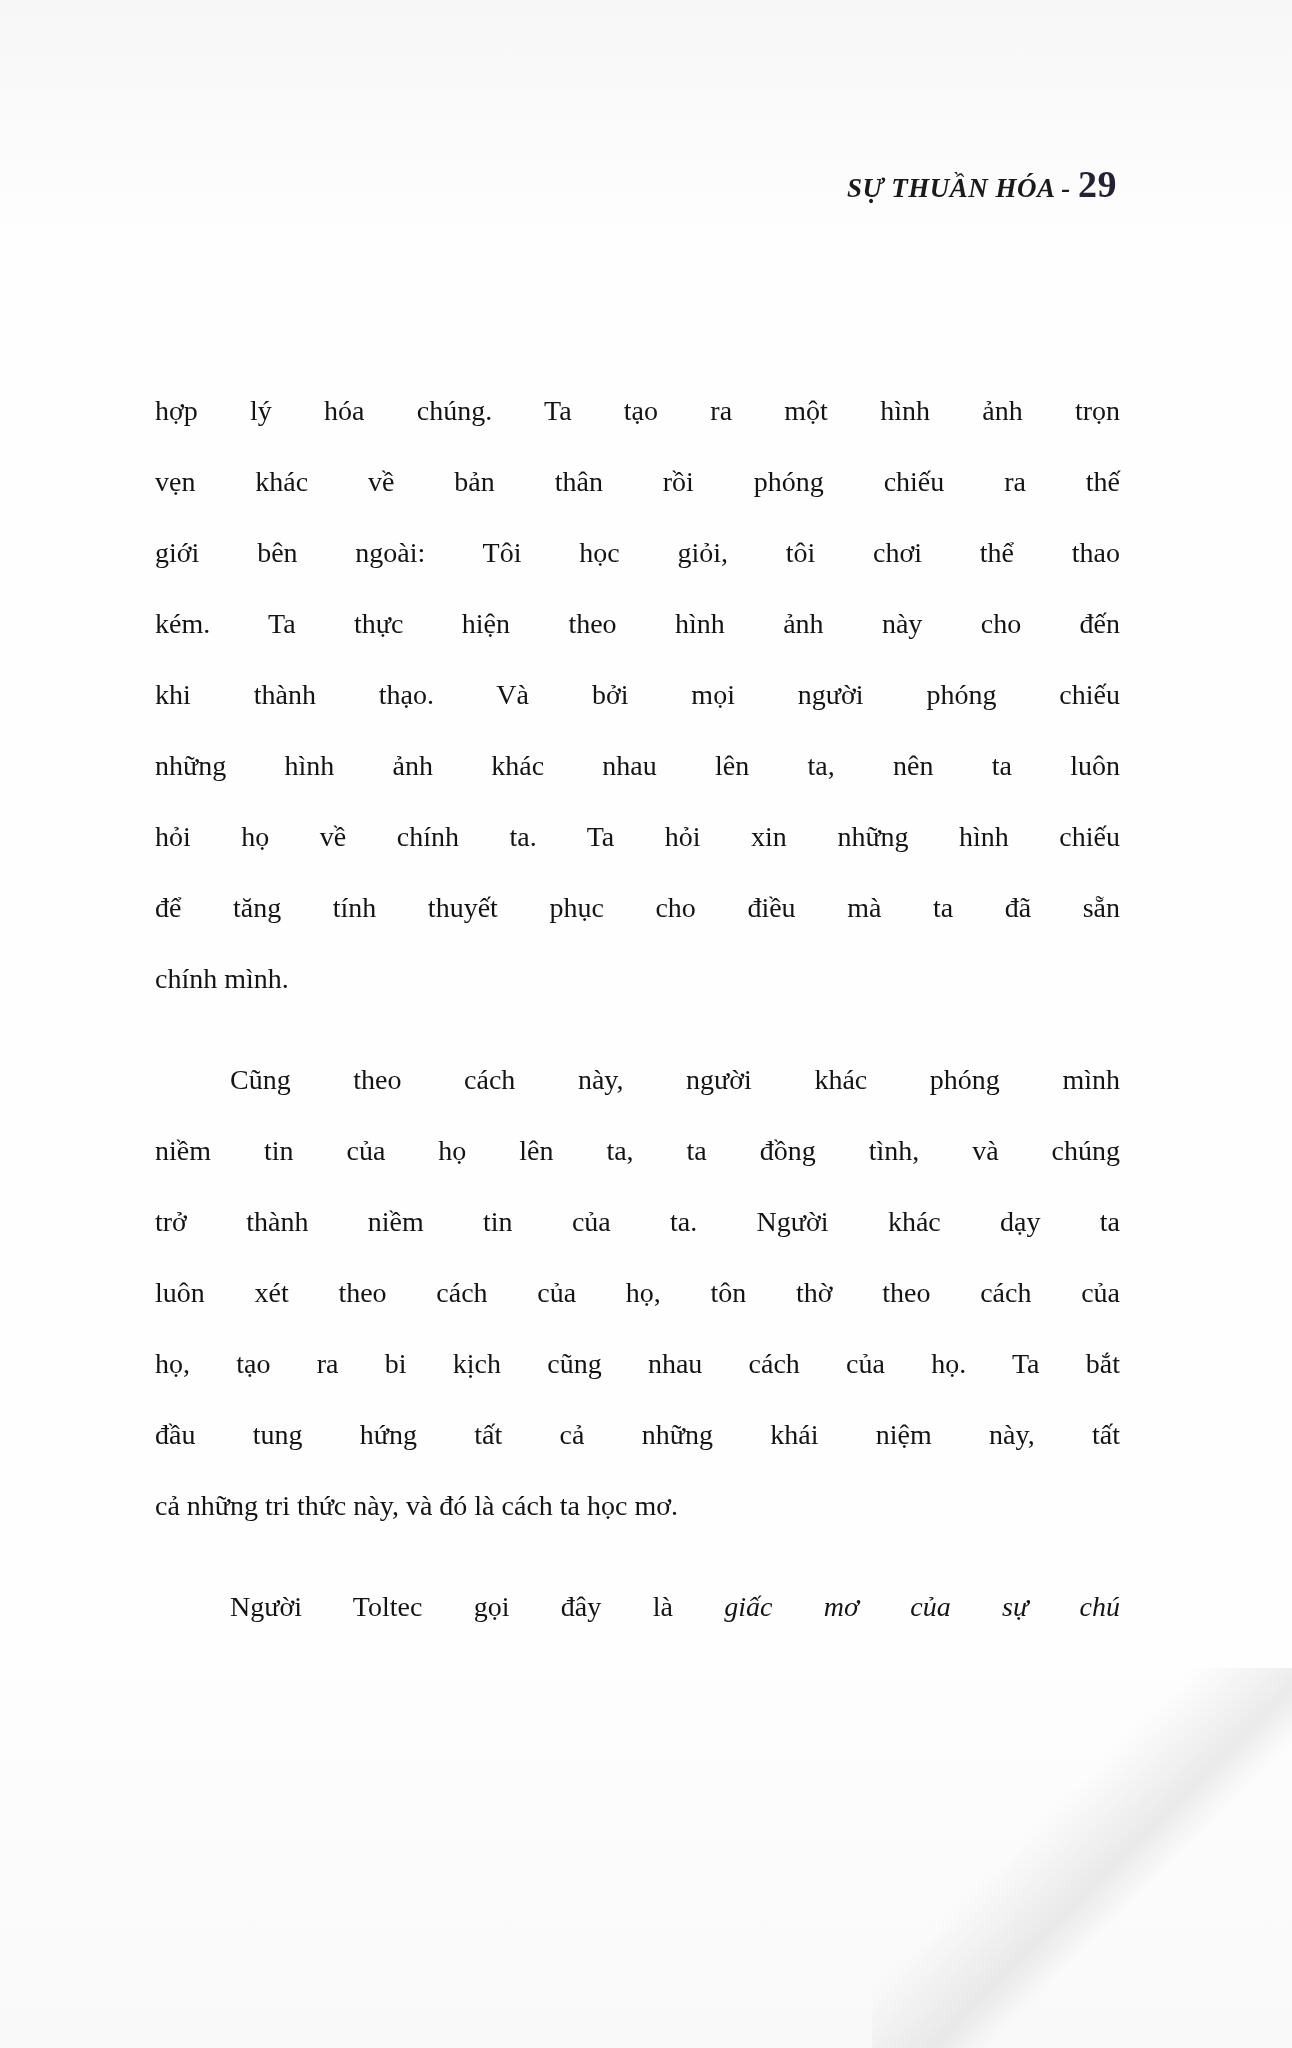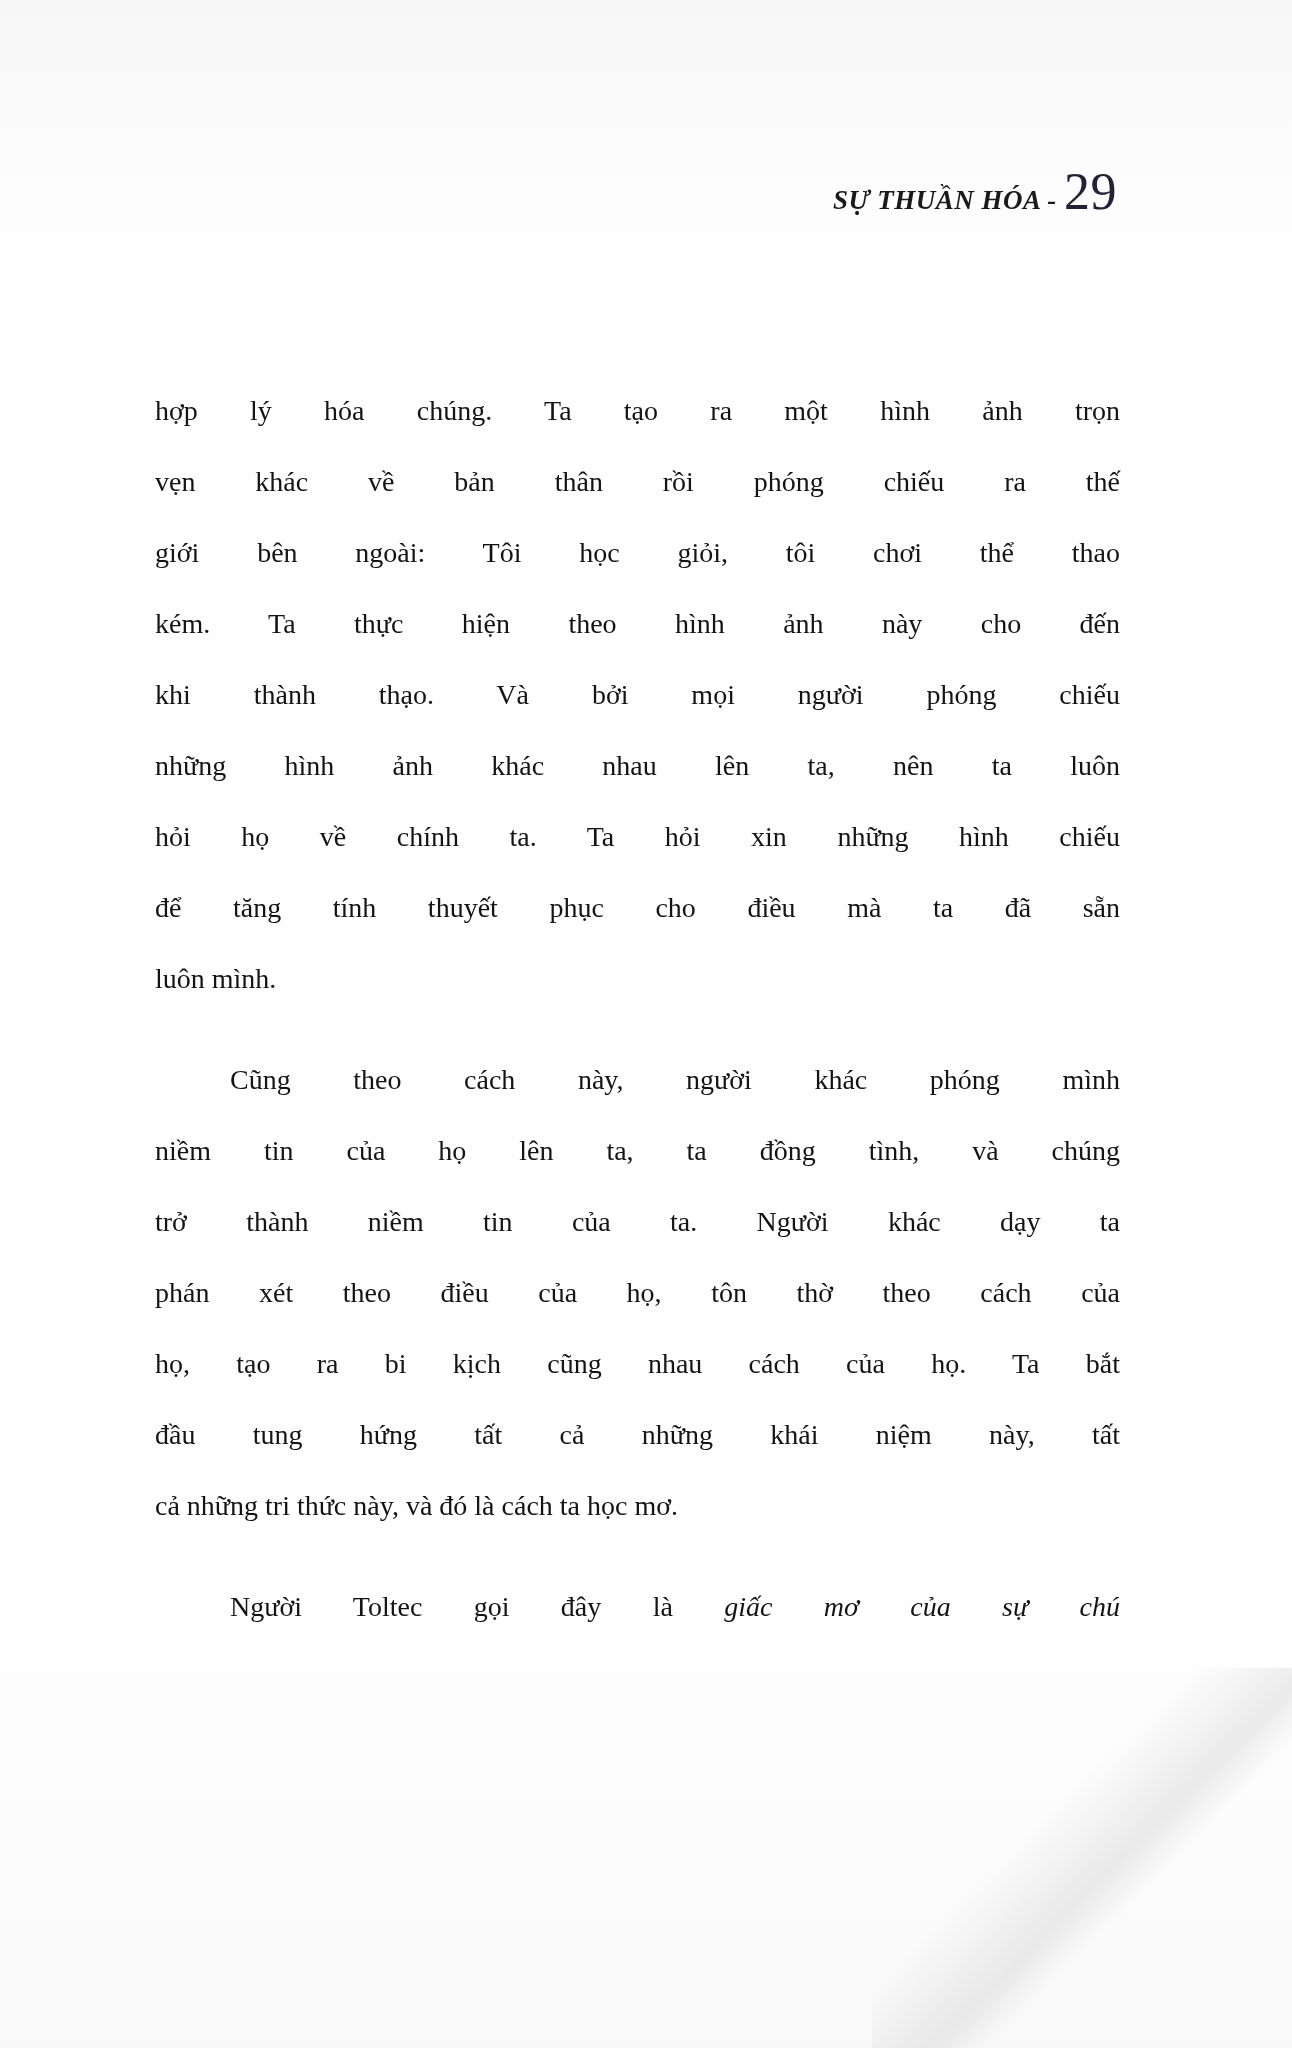--- a/index.html
+++ b/index.html
@@ -20,21 +20,21 @@
     background: linear-gradient(135deg, rgba(255,255,255,0) 40%, rgba(200,200,200,0.35) 55%, rgba(255,255,255,0) 62%);
     pointer-events: none;
   }
   .running-head {
     position: absolute; top: 162px; right: 175px;
     font-style: italic; font-weight: bold;
     font-size: 27px; letter-spacing: 0.5px;
     color: #1a1a1a;
   }
   .running-head .page-num {
-    font-style: normal; font-weight: normal; font-size: 52px; color: #232038;
+    font-style: normal; font-weight: bold; font-size: 38px; color: #232038;
   }
   .text-block {
     position: absolute; left: 155px; top: 375px; width: 965px;
     font-size: 28px; line-height: 71px;
     text-align: justify;
   }
   .para { margin: 0; }
   .para + .para { margin-top: 30px; }
   .para.indent { text-indent: 75px; }
   .line { display: block; text-align-last: justify; white-space: nowrap; }
@@ -54,27 +54,27 @@
 <div class="text-block">
   <p class="para">
     <span class="line">hợp lý hóa chúng. Ta tạo ra một hình ảnh trọn</span>
     <span class="line">vẹn khác về bản thân rồi phóng chiếu ra thế</span>
     <span class="line">giới bên ngoài: Tôi học giỏi, tôi chơi thể thao</span>
     <span class="line">kém. Ta thực hiện theo hình ảnh này cho đến</span>
     <span class="line">khi thành thạo. Và bởi mọi người phóng chiếu</span>
     <span class="line">những hình ảnh khác nhau lên ta, nên ta luôn</span>
     <span class="line">hỏi họ về chính ta. Ta hỏi xin những hình chiếu</span>
     <span class="line">để tăng tính thuyết phục cho điều mà ta đã sẵn</span>
-    <span class="line last">luôn mình.</span>
+    <span class="line last">chính mình.</span>
   </p>
   <p class="para indent">
     <span class="line">Cũng theo cách này, người khác phóng mình</span>
     <span class="line" style="text-indent:0">niềm tin của họ lên ta, ta đồng tình, và chúng</span>
     <span class="line" style="text-indent:0">trở thành niềm tin của ta. Người khác dạy ta</span>
-    <span class="line" style="text-indent:0">phán xét theo điều của họ, tôn thờ theo cách của</span>
+    <span class="line" style="text-indent:0">luôn xét theo cách của họ, tôn thờ theo cách của</span>
     <span class="line" style="text-indent:0">họ, tạo ra bi kịch cũng nhau cách của họ. Ta bắt</span>
     <span class="line" style="text-indent:0">đầu tung hứng tất cả những khái niệm này, tất</span>
     <span class="line last" style="text-indent:0">cả những tri thức này, và đó là cách ta học mơ.</span>
   </p>
   <p class="para indent">
     <span class="line"><span>Người Toltec gọi đây là </span><em>giấc mơ của sự chú</em></span>
   </p>
 </div>
 
 </body></html>

